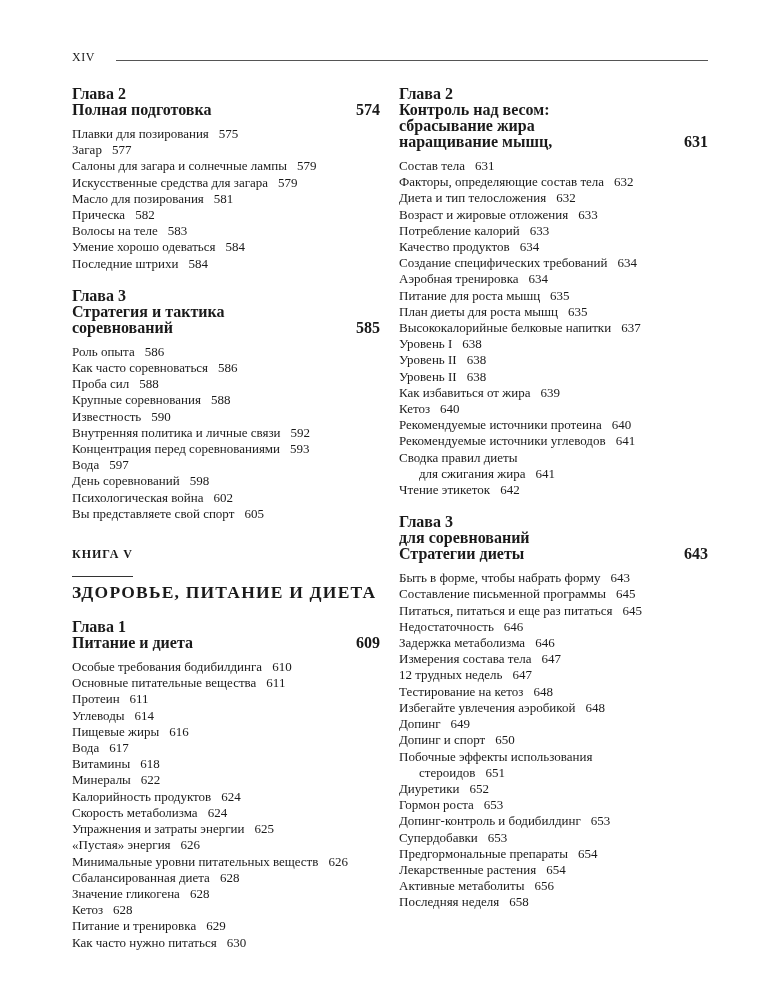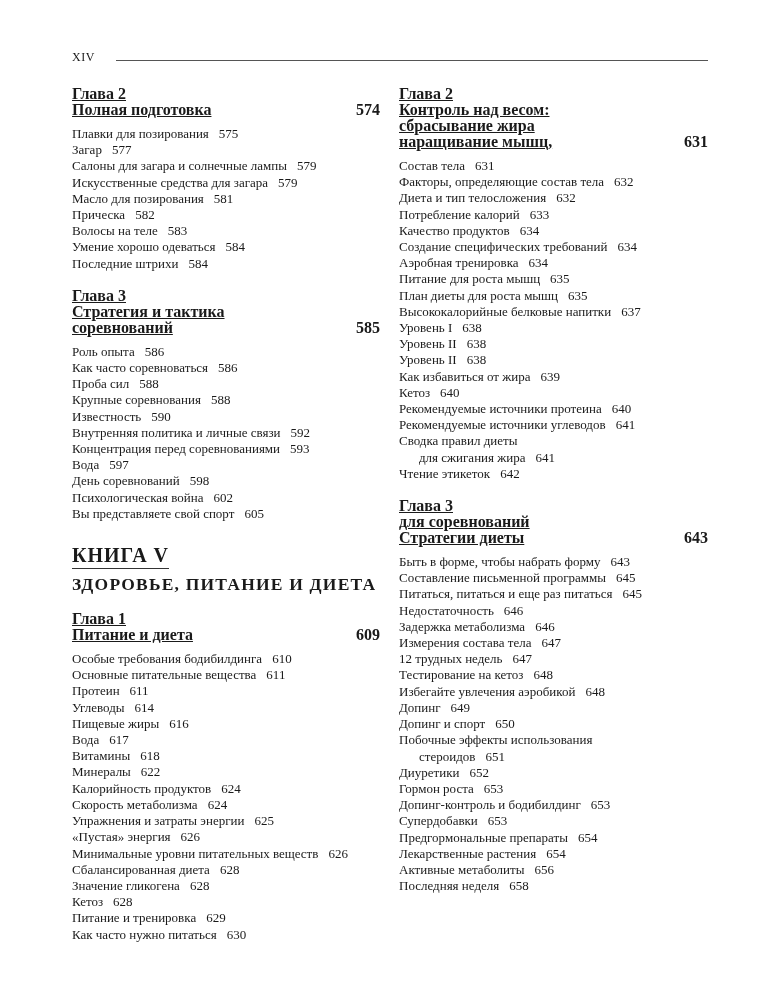--- a/index.html
+++ b/index.html
@@ -10,32 +10,32 @@
   }
   .header { position: absolute; left: 72px; top: 50px; width: 636px; height: 22px; }
   .page-num { position: absolute; left: 0; top: 0; font-size: 12px; letter-spacing: 0.5px; }
   .rule { position: absolute; left: 44px; right: 0; top: 10px; height: 0; border-top: 1.3px solid #555; }
 
   .col { position: absolute; top: 86px; }
   .col-left { left: 72px; width: 308px; }
   .col-right { left: 399px; width: 309px; }
 
   .chapter { margin-bottom: 16px; }
-  .ch-head { font-weight: bold; font-size: 16px; line-height: 16px; position: relative; text-decoration: underline; }
+  .ch-head { font-weight: bold; font-size: 16px; line-height: 16px; position: relative; }
   .ch-title-row { position: relative; }
   .ch-page { position: absolute; right: 0; bottom: 0; font-weight: bold; font-size: 16px; }
   .ch-list { margin-top: 8px; }
   .item { font-size: 13px; line-height: 16.2px; white-space: nowrap; }
   .item .pg { margin-left: 10px; }
   .item-cont { padding-left: 20px; }
 
   .book { margin-top: 22px; margin-bottom: 16px; }
   .book-label {
-    font-weight: bold; font-size: 20px; letter-spacing: 1px; display: inline-block;
-    border-bottom: 1.3px solid #333; padding-bottom: 1px;
+    font-weight: bold; font-size: 12px; letter-spacing: 1px; display: inline-block;
+    border-bottom: 1.3px solid #333; padding-bottom: 14px;
   }
   .book-title { font-weight: bold; font-size: 17.5px; letter-spacing: 1.2px; margin-top: 5px; }
 </style>
 </head>
 <body>
 
 <div class="header">
   <span class="page-num">XIV</span>
   <div class="rule"></div>
 </div>
@@ -132,20 +132,21 @@
             <div>Контроль над весом:</div>
             <div>сбрасывание жира</div>
             <div>наращивание мышц,</div>
             <span class="ch-page">631</span>
           </div>
         </div>
         <div class="ch-list">
           <div class="item"><span>Состав тела</span><span class="pg">631</span></div>
           <div class="item"><span>Факторы, определяющие состав тела</span><span class="pg">632</span></div>
           <div class="item"><span>Диета и тип телосложения</span><span class="pg">632</span></div>
+          <div class="item"><span>Возраст и жировые отложения</span><span class="pg">633</span></div>
           <div class="item"><span>Потребление калорий</span><span class="pg">633</span></div>
           <div class="item"><span>Качество продуктов</span><span class="pg">634</span></div>
           <div class="item"><span>Создание специфических требований</span><span class="pg">634</span></div>
           <div class="item"><span>Аэробная тренировка</span><span class="pg">634</span></div>
           <div class="item"><span>Питание для роста мышц</span><span class="pg">635</span></div>
           <div class="item"><span>План диеты для роста мышц</span><span class="pg">635</span></div>
           <div class="item"><span>Высококалорийные белковые напитки</span><span class="pg">637</span></div>
           <div class="item"><span>Уровень I</span><span class="pg">638</span></div>
           <div class="item"><span>Уровень II</span><span class="pg">638</span></div>
           <div class="item"><span>Уровень II</span><span class="pg">638</span></div>

